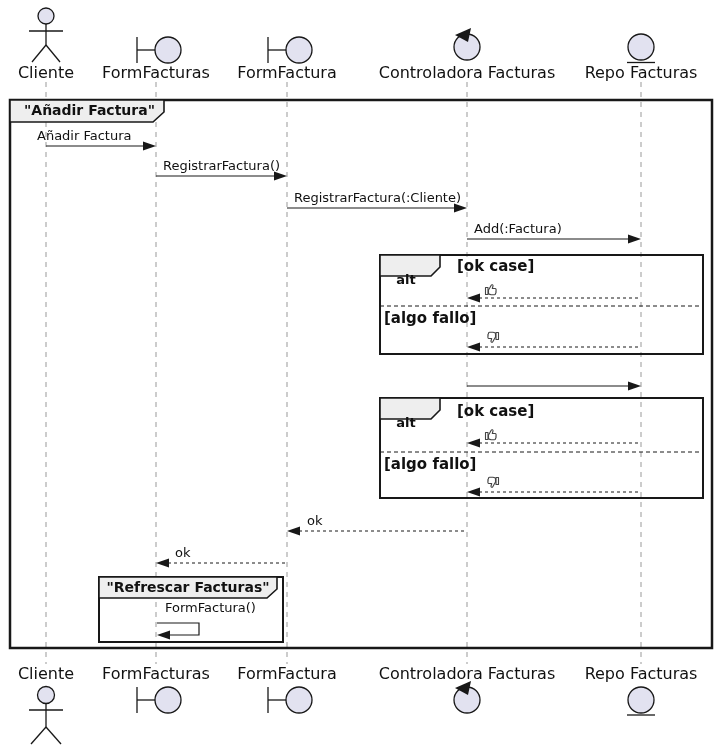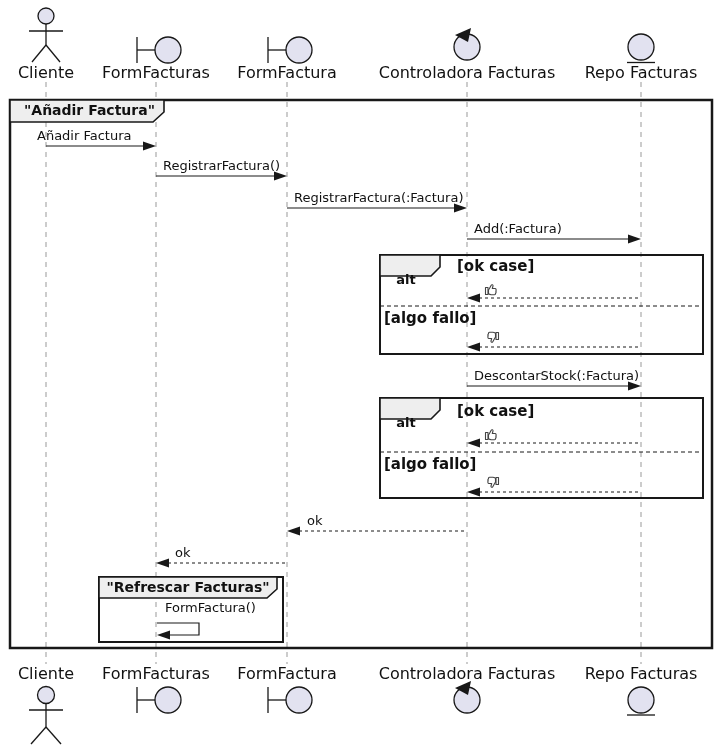--- a/index.html
+++ b/index.html
@@ -200,20 +200,19 @@
 
   <div class="lbl alt-op" style="left:380px;top:258px;width:52px;">alt</div>
   <div class="lbl guard" style="left:457px;top:258px;">[ok case]</div>
   <div class="lbl guard" style="left:384px;top:310px;">[algo fallo]</div>
   <div class="lbl alt-op" style="left:380px;top:401px;width:52px;">alt</div>
   <div class="lbl guard" style="left:457px;top:403px;">[ok case]</div>
   <div class="lbl guard" style="left:384px;top:456px;">[algo fallo]</div>
 
   <div class="lbl msg" style="left:37px;top:129px;">Añadir Factura</div>
   <div class="lbl msg" style="left:163px;top:159px;">RegistrarFactura()</div>
-  <div class="lbl msg" style="left:294px;top:191px;">RegistrarFactura(:Factura)</div>
+  <div class="lbl msg" style="left:294px;top:191px;">RegistrarFactura(:Cliente)</div>
   <div class="lbl msg" style="left:474px;top:222px;">Add(:Factura)</div>
-  <div class="lbl msg" style="left:474px;top:369px;">DescontarStock(:Factura)</div>
   <div class="lbl msg" style="left:307px;top:514px;">ok</div>
   <div class="lbl msg" style="left:175px;top:546px;">ok</div>
   <div class="lbl msg" style="left:165px;top:601px;">FormFactura()</div>
 
 </div>
 
 </body></html>

